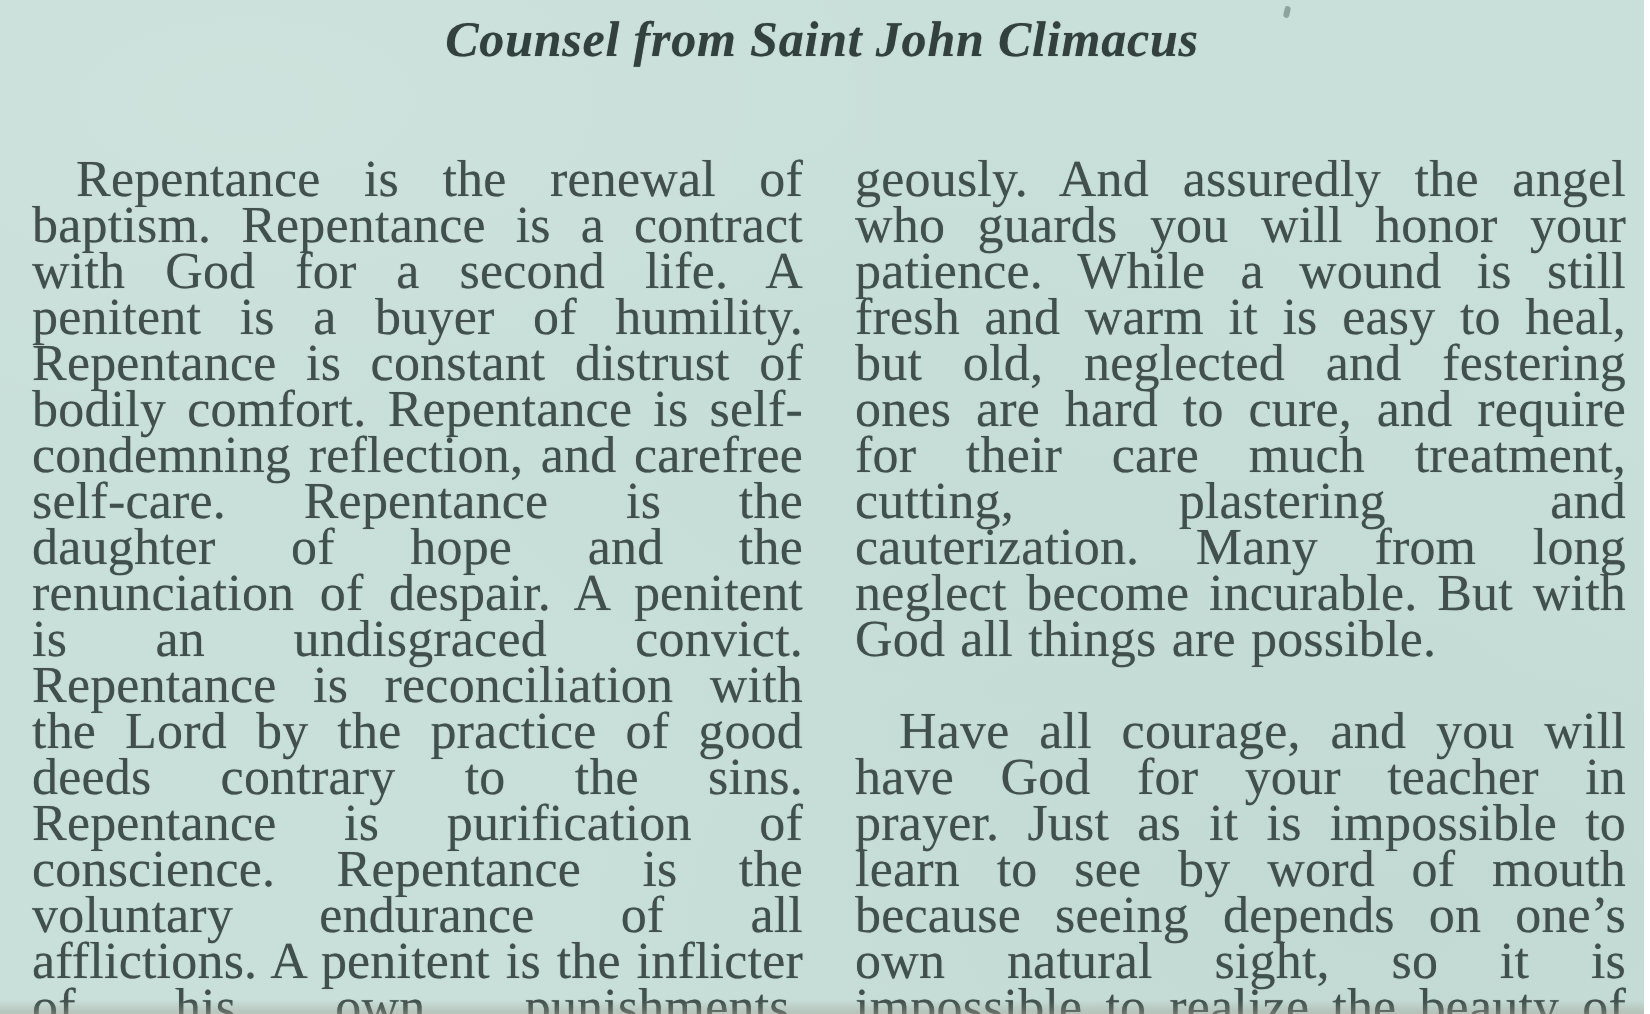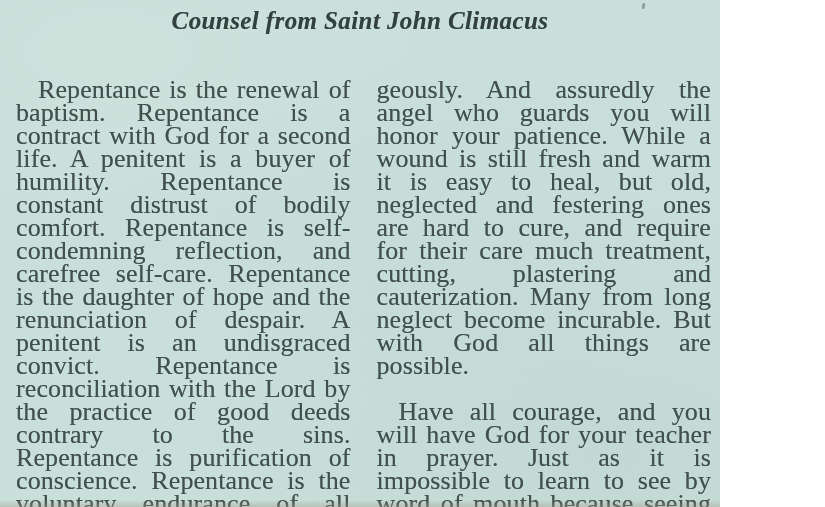--- a/index.html
+++ b/index.html
@@ -1,21 +1,21 @@
 <!DOCTYPE html>
 <html><head>
 <meta charset="utf-8">
 <style>
   html, body {
     margin: 0;
     padding: 0;
   }
   .page {
     position: relative;
-    width: 720px;
+    width: 822px;
     height: 507px;
     overflow: hidden;
     box-sizing: border-box;
     background-color: #c9dfd9;
     background-image:
       radial-gradient(ellipse 600px 300px at 15% 10%, rgba(255,255,255,0.10), rgba(255,255,255,0) 60%),
       radial-gradient(ellipse 700px 400px at 85% 90%, rgba(120,150,145,0.08), rgba(120,150,145,0) 65%),
       radial-gradient(ellipse 500px 250px at 60% 45%, rgba(190,215,210,0.25), rgba(190,215,210,0) 70%);
     font-family: "Liberation Serif", "DejaVu Serif", serif;
     color: #41504d;

